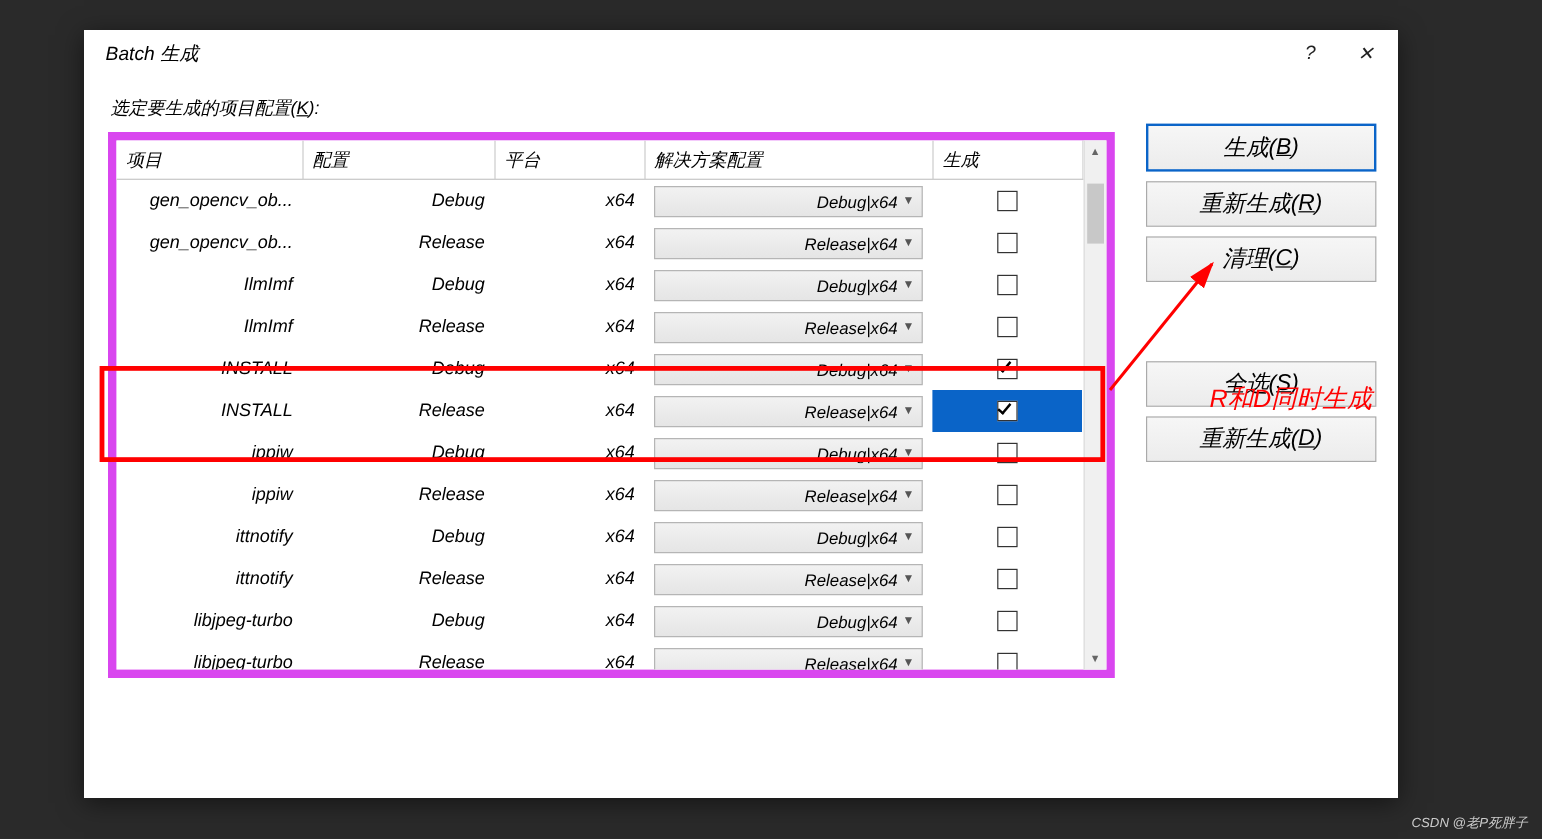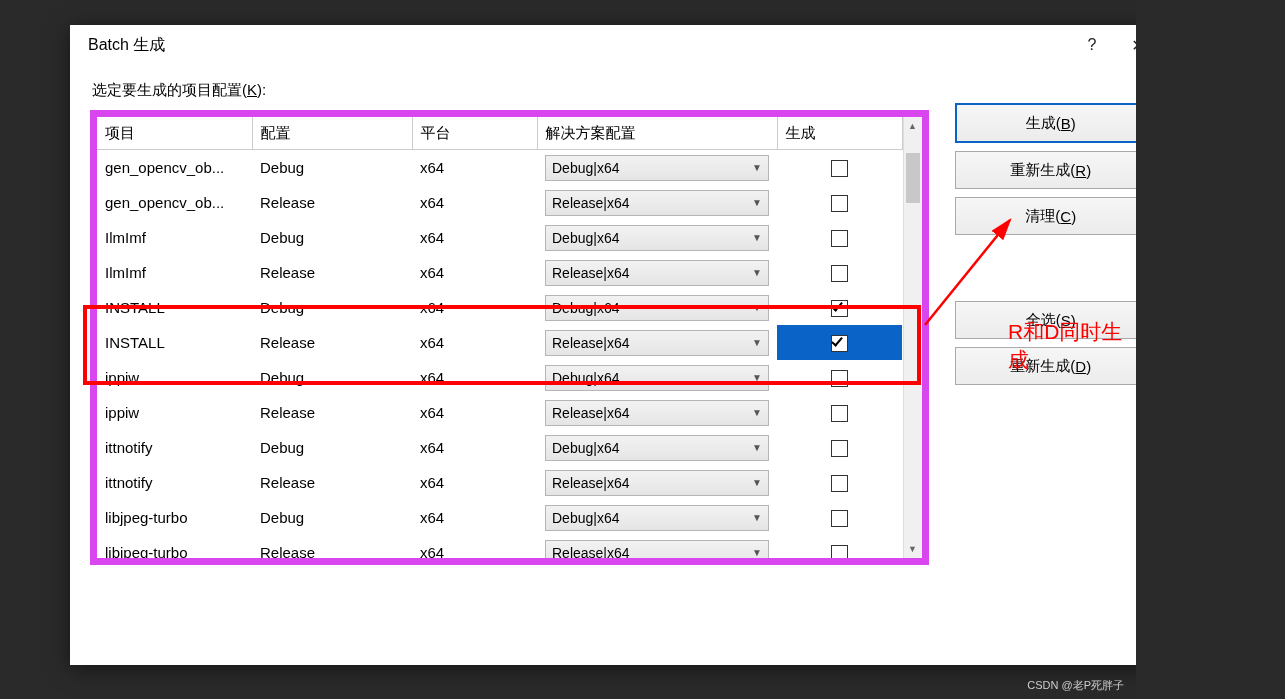--- a/index.html
+++ b/index.html
@@ -1,46 +1,46 @@
 <!DOCTYPE html>
 <html><head>
 <meta charset="utf-8">
 <style>
   html, body { margin:0; padding:0; font-family: "Microsoft YaHei", "Segoe UI", sans-serif; background:#2a2a2a; }
-  .canvas { position:relative; width:1136px; height:699px; background:#2a2a2a; overflow:hidden; }
+  .canvas { position:relative; width:1285px; height:699px; background:#2a2a2a; overflow:hidden;font-style:italic; }
   .dialog { position:absolute; left:70px; top:25px; width:1095px; height:640px; background:#fff; box-shadow:0 4px 20px rgba(0,0,0,0.5); }
   .titlebar { display:flex; align-items:center; height:40px; padding:0 4px 0 18px; }
   .titlebar .title { flex:1; font-size:16px; color:#000; }
   .titlebar .btn { width:46px; height:32px; display:flex; align-items:center; justify-content:center; font-size:16px; color:#222; cursor:default; }
   .body { padding:8px 18px 18px 20px; display:flex; gap:26px; }
   .left { flex:1; display:flex; flex-direction:column; }
   .prompt { font-size:15px; margin:8px 0 10px 2px; display:flex; align-items:baseline; }
   .prompt .u { text-decoration:underline; }
   .grid-wrap { display:flex; border:7px solid #d946ef; height:455px; box-sizing:border-box; }
   .grid { flex:1; overflow:hidden; }
   table { border-collapse:collapse; width:100%; table-layout:fixed; }
   col.c-proj{width:155px;} col.c-cfg{width:160px;} col.c-plat{width:125px;} col.c-sol{width:240px;} col.c-gen{width:125px;}
   th { text-align:left; font-weight:normal; font-size:15px; padding:6px 8px; background:#fff; border:1px solid #ccc; border-top:none; border-left:none; height:20px; }
   th:first-child{border-left:none;}
-  tbody td { font-size:15px; padding:4px 8px; height:27px; white-space:nowrap; overflow:hidden; text-overflow:ellipsis; }
+  tbody td { font-size:15px; padding:4px 8px; height:27px; white-space:nowrap; overflow:hidden; text-overflow:ellipsis;text-align:right; }
   .combo { display:flex; align-items:center; background:linear-gradient(#f2f2f2,#e5e5e5); border:1px solid #b5b5b5; height:24px; padding:0 6px; font-size:14px; }
   .combo .txt { flex:1; overflow:hidden; }
   .combo .arrow { font-size:10px; color:#555; margin-left:4px; }
   td.gen { text-align:center; padding:0; }
   .chk { display:inline-block; width:15px; height:15px; border:1px solid #333; background:#fff; position:relative; vertical-align:middle; }
   .chk.checked::after { content:""; position:absolute; left:2px; top:-1px; width:4px; height:9px; border:solid #000; border-width:0 2px 2px 0; transform:rotate(40deg); }
   tr.sel td.gen { background:#0a64c8; }
   tr.sel .chk { background:#fff; }
   tr.sel .chk.checked::after { border-color:#000; }
   .scroll { width:18px; background:#f0f0f0; display:flex; flex-direction:column; border-left:1px solid #ddd; }
   .sc-btn { height:18px; display:flex; align-items:center; justify-content:center; font-size:9px; color:#666; }
   .sc-track { flex:1; position:relative; }
   .sc-thumb { position:absolute; left:2px; right:2px; top:18px; height:50px; background:#c8c8c8; }
   .right { width:195px; display:flex; flex-direction:column; gap:8px; padding-top:30px; }
-  .btn-side { height:36px; border:1px solid #aaa; background:linear-gradient(#f6f6f6,#ececec); font-size:15px; display:flex; align-items:center; justify-content:center; }
+  .btn-side { height:36px; border:1px solid #aaa; background:linear-gradient(#f6f6f6,#ececec); font-size:19px; display:flex; align-items:center; justify-content:center; }
   .btn-side.primary { border:2px solid #0a64c8; }
   .btn-side .u { text-decoration:underline; }
   .spacer { flex:1; }
   .ann-text { position:absolute; color:#f00; font-size:21px; font-weight:500; }
   .ann-arrow { position:absolute; pointer-events:none; }
   .hl-box { position:absolute; border:4px solid #f00; pointer-events:none; }
   .watermark { position:absolute; right:12px; bottom:6px; color:#ccc; font-size:11px; }
 </style>
 </head>
 <body>

